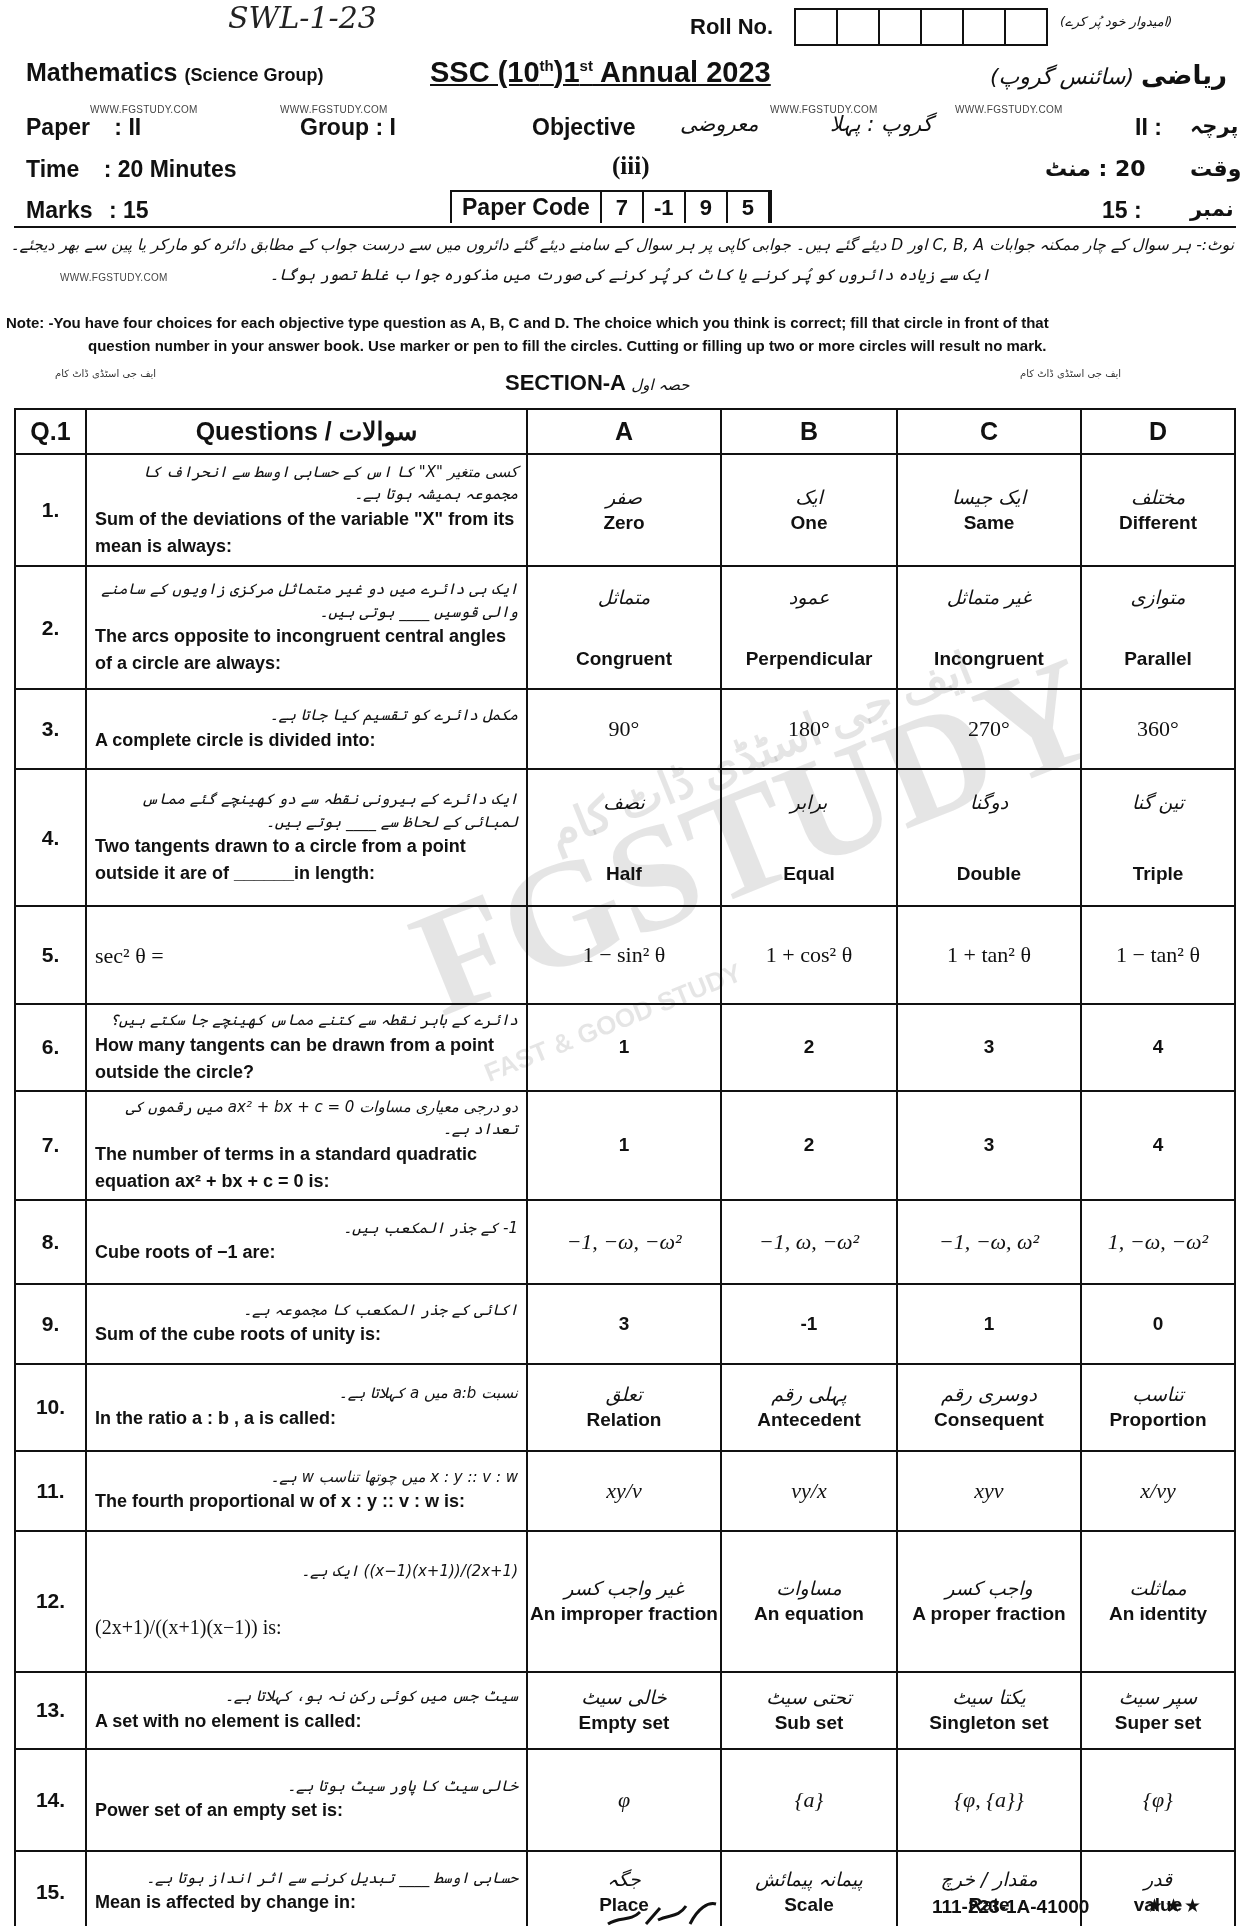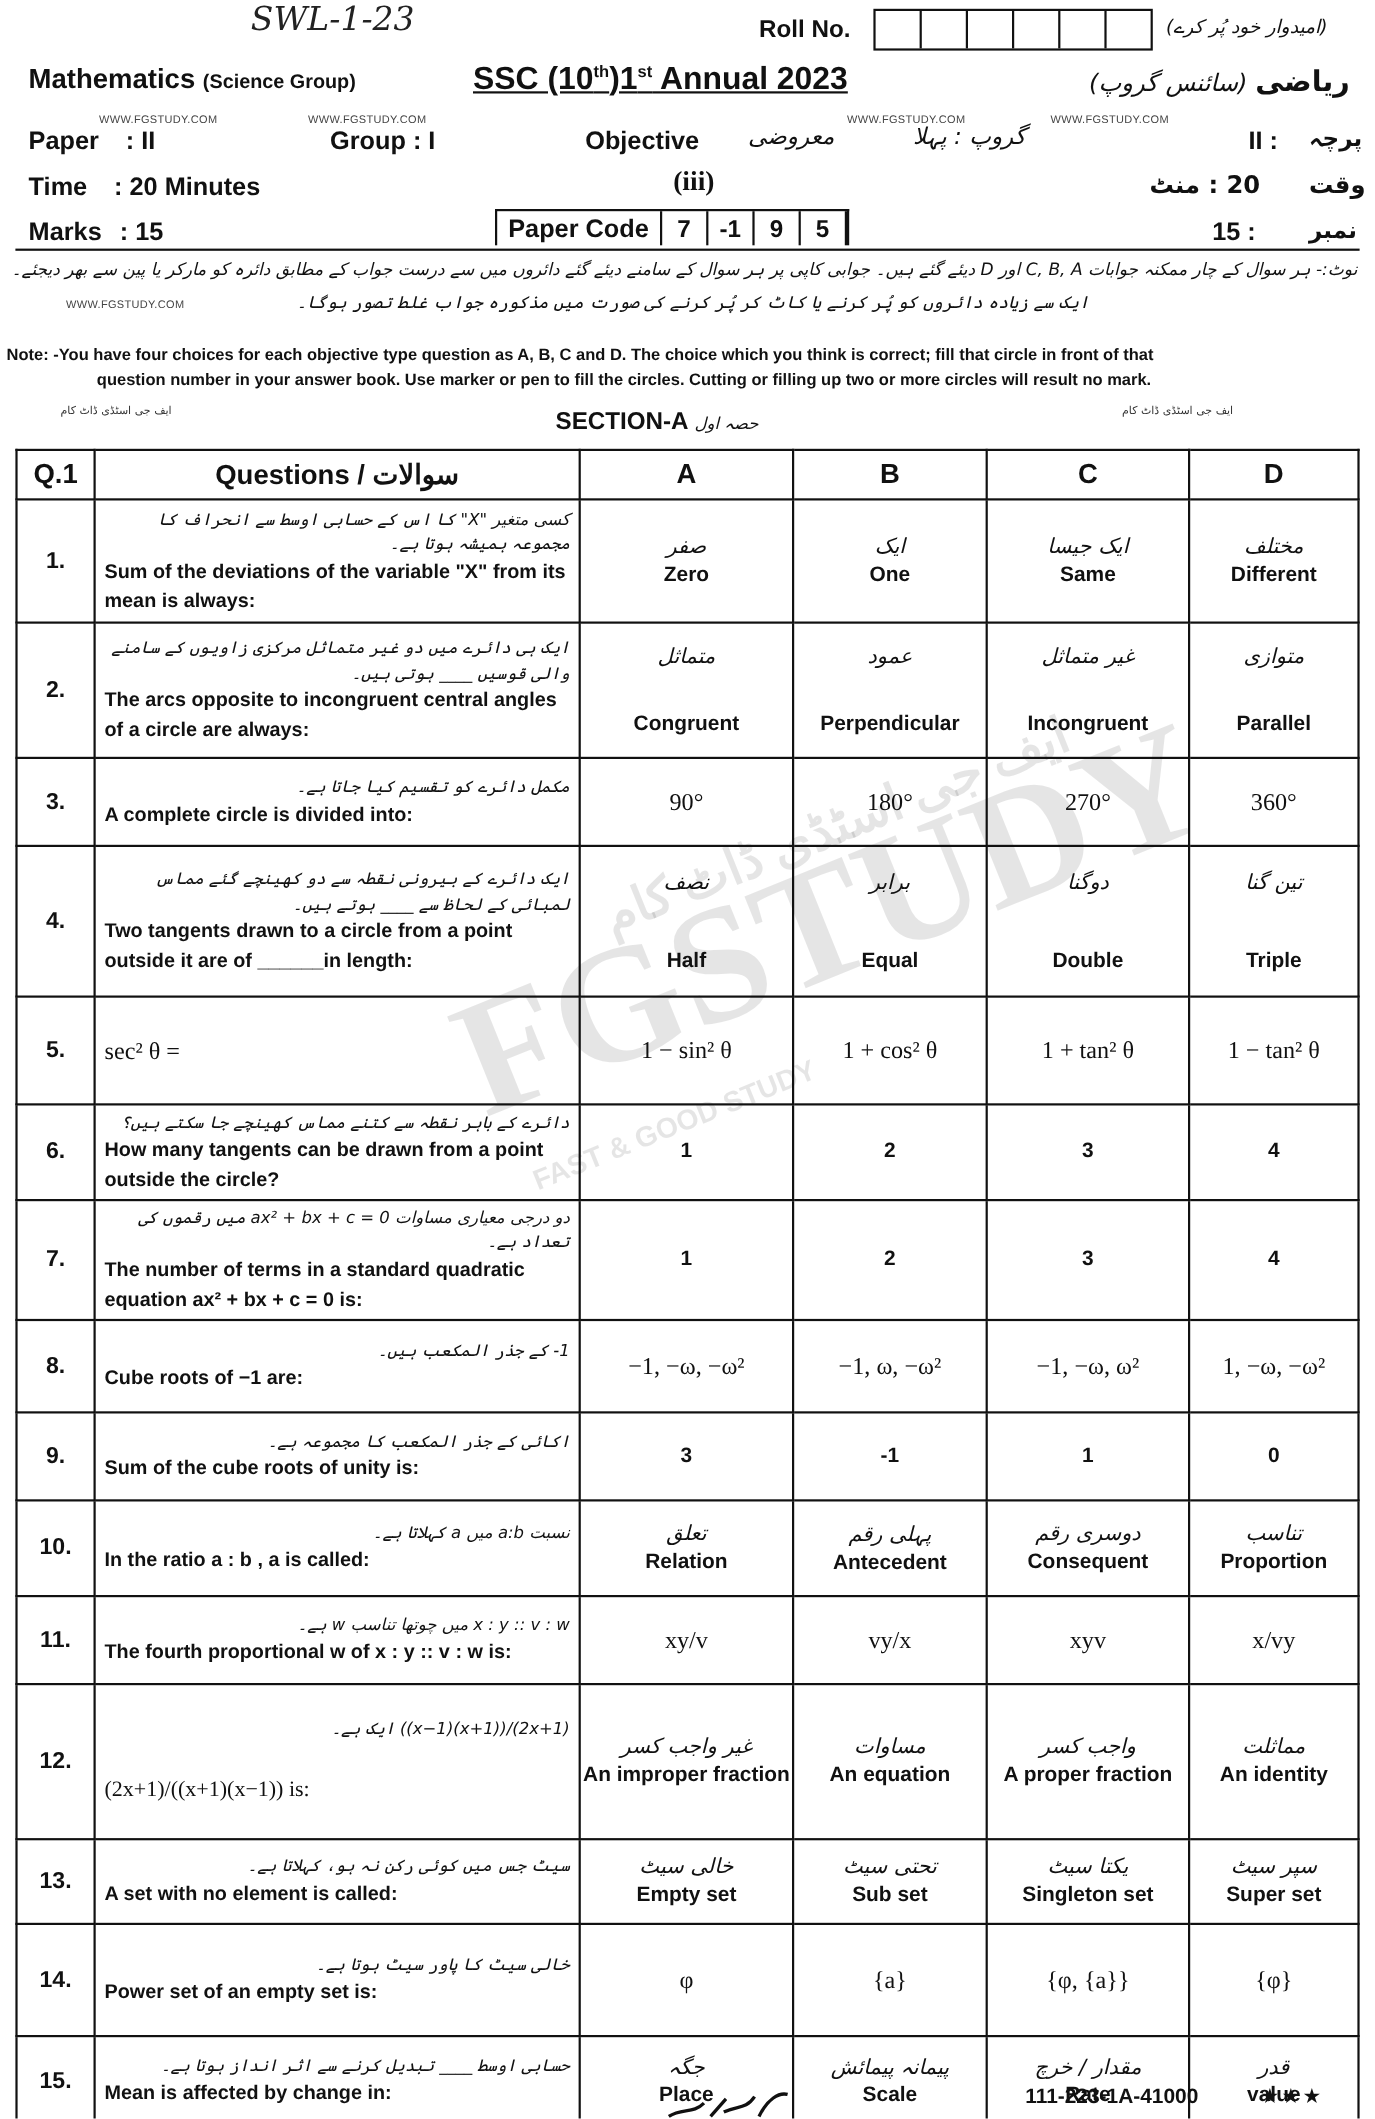--- a/index.html
+++ b/index.html
@@ -2,21 +2,21 @@
 <html><head>
 <meta charset="utf-8">
 <style>
   html, body { margin: 0; padding: 0; background: #ffffff; }
   body { width: 1250px; height: 1926px; position: relative; overflow: hidden;
          font-family: "Liberation Sans", sans-serif; color: #111; }
   .abs { position: absolute; }
   .b { font-weight: bold; }
   .urdu { font-family: "DejaVu Sans", sans-serif; direction: rtl; }
   .serif { font-family: "Liberation Serif", serif; }
-  .italic { }
+  .italic { font-style: italic; }
   .wm { font-size: 10px; color: #444; letter-spacing: 0.3px; font-family: "Liberation Sans", sans-serif; }
 
   
   .handwritten { font-family: "DejaVu Serif", serif; font-style: italic; font-size: 30px; color: #222; }
   .roll-box { display: flex; border: 2px solid #111; height: 34px; }
   .roll-box span { width: 40px; border-right: 2px solid #111; }
   .roll-box span:last-child { border-right: none; }
   .code-box { display: flex; border: 2px solid #111; border-bottom: none; height: 31px; align-items: stretch; }
   .code-box .code-cell { width: 40px; border-left: 2px solid #111; display: flex; align-items: center; justify-content: center; font-size: 22px; font-weight: bold; }
   .code-box .code-label { padding: 0 10px; display: flex; align-items: center; font-size: 23px; font-weight: bold; }
@@ -42,21 +42,21 @@
 
 <div class="abs b" style="left:690px; top:14px; font-size:22px;">Roll No.</div>
 <div class="abs roll-box" style="left:794px; top:8px;">
   <span></span>
   <span></span>
   <span></span>
   <span></span>
   <span></span>
   <span></span>
 </div>
-<div class="abs urdu" style="left:1060px; top:14px; font-size:17px; font-style:italic;">(امیدوار خود پُر کرے)</div>
+<div class="abs urdu" style="left:1060px; top:14px; font-size:13px; font-style:italic;">(امیدوار خود پُر کرے)</div>
 
 <div class="abs" style="left:26px; top:58px; font-size:25px; font-weight:bold;">
   <span>Mathematics</span>
   <span style="font-size:18px;">(Science Group)</span>
 </div>
 <div class="abs" style="left:430px; top:56px; font-size:29px; font-weight:bold; text-decoration:underline;">
   <span>SSC (10</span><sup style="font-size:15px;">th</sup><span>)1</span><sup style="font-size:15px;">st</sup><span> Annual 2023</span>
 </div>
 <div class="abs urdu" style="left:990px; top:60px; font-size:22px;">
   <span class="b" style="font-size:26px;">ریاضی</span>

